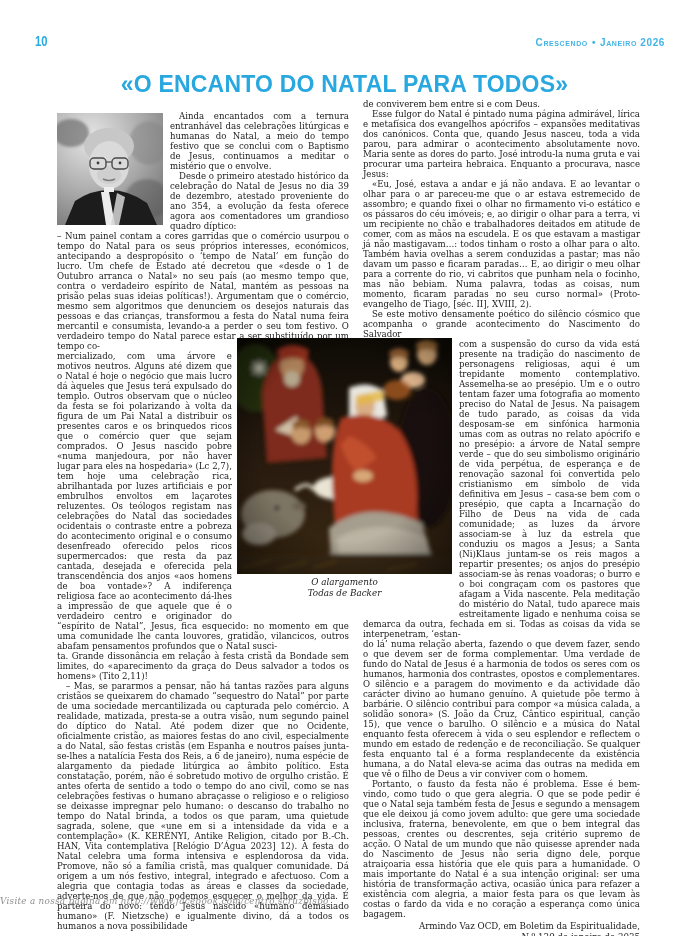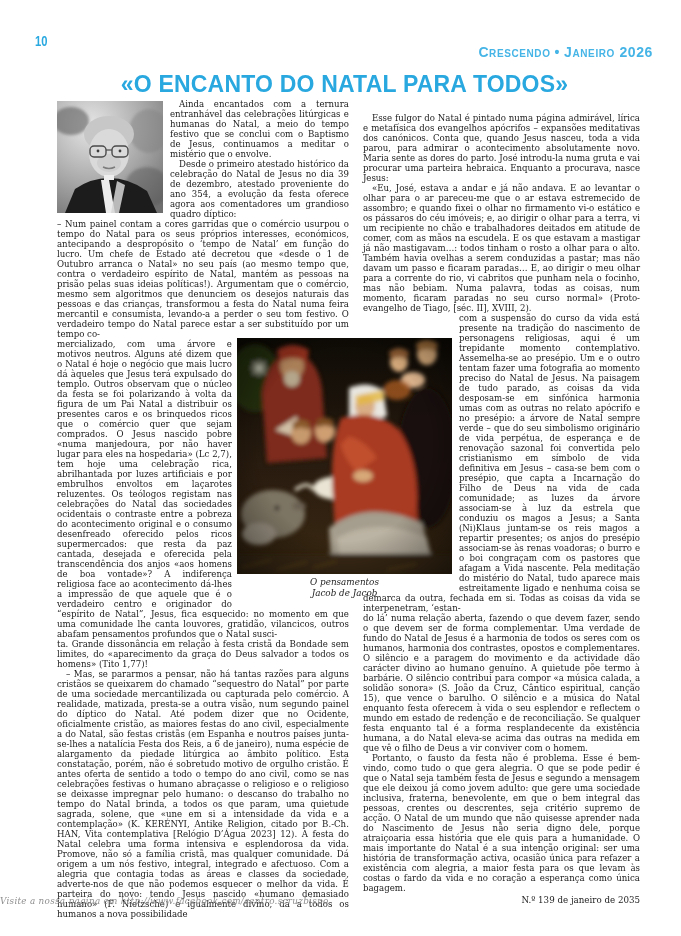--- a/index.html
+++ b/index.html
@@ -1,23 +1,23 @@
 <!DOCTYPE html>
 <html><head>
 <meta charset="utf-8">
 <style>
   html,body{margin:0;padding:0;background:#ffffff;}
   .page{position:relative;width:681px;height:936px;background:#fff;overflow:hidden;
         font-family:"DejaVu Serif",serif;color:#1b1b1b;padding-left:8px;}
   .pagenum{position:absolute;left:35px;top:33px;color:#2aa9e0;
         font-family:"Liberation Sans",sans-serif;font-weight:bold;font-size:14px;
         transform:scaleX(.8);transform-origin:left top;letter-spacing:0px;}
-  .masthead{position:absolute;right:36px;top:37px;color:#45b4e6;
-        font-family:"Liberation Sans",sans-serif;font-weight:bold;font-size:14px;
-        font-variant:small-caps;letter-spacing:.6px;margin-top:7px;}
+  .masthead{position:absolute;right:24px;top:37px;color:#45b4e6;
+        font-family:"Liberation Sans",sans-serif;font-weight:bold;font-size:10px;
+        font-variant:small-caps;letter-spacing:.6px;}
   .masthead .dot{margin:0 4px;}
   .title{position:absolute;left:0;top:64px;width:100%;text-align:center;color:#29a8e0;
         font-family:"Liberation Sans",sans-serif;font-weight:bold;font-size:23px;
         letter-spacing:.2px;margin-top:7px;}
   .cols{position:absolute;left:57px;top:99px;width:583px;display:flex;gap:14px;align-items:center;}
   .col-left{width:296px;}
   .col-right{width:281px;}
   p{margin:0;text-align:justify;font-size:8.6px;line-height:10px;}
   .ind{text-indent:9px;}
   .photo{float:left;width:106px;height:112px;margin:2px 7px 2px 0;}
@@ -77,31 +77,34 @@
           <path d="M8,112 L18,88 Q34,77 52,77 Q72,77 90,90 L100,112 Z" fill="#1c1c1c"></path>
           <path d="M44,79 L49,112 L58,112 L52,79 Z" fill="#ececec"></path>
           <path d="M60,80 L54,112 L62,112 L68,84 Z" fill="#d6d6d6" opacity=".85"></path>
           <rect x="47" y="74" width="10" height="5" fill="#efefef"></rect>
         </svg>
       </div>
       <p class="ind">Ainda encantados com a ternura entranhável das celebrações litúrgicas e humanas do Natal, a meio do tempo festivo que se conclui com o Baptismo de Jesus, continuamos a meditar o mistério que o envolve.</p>
       <p class="ind">Desde o primeiro atestado histórico da celebração do Natal de Jesus no dia 39 de dezembro, atestado proveniente do ano 354, a evolução da festa oferece agora aos comentadores um grandioso quadro díptico:</p>
       <p>– Num painel contam a cores garridas que o comércio usurpou o tempo do Natal para os seus próprios interesses, económicos, antecipando a despropósito o ‘tempo de Natal’ em função do lucro. Um chefe de Estado até decretou que «desde o 1 de Outubro arranca o Natal» no seu país (ao mesmo tempo que, contra o verdadeiro espírito de Natal, mantém as pessoas na prisão pelas suas ideias políticas!). Argumentam que o comércio, mesmo sem algoritmos que denunciem os desejos naturais das pessoas e das crianças, transformou a festa do Natal numa feira mercantil e consumista, levando-a a perder o seu tom festivo. O verdadeiro tempo do Natal parece estar a ser substituído por um tempo co-</p>
       <p><span class="sp-r"></span><span>mercializado, com uma árvore e motivos neutros. Alguns até dizem que o Natal é hoje o negócio que mais lucro dá àqueles que Jesus terá expulsado do templo. Outros observam que o núcleo da festa se foi polarizando à volta da figura de um Pai Natal a distribuir os presentes caros e os brinquedos ricos que o comércio quer que sejam comprados. O Jesus nascido pobre «numa manjedoura, por não haver lugar para eles na hospedaria» (Lc 2,7), tem hoje uma celebração rica, abrilhantada por luzes artificiais e por embrulhos envoltos em laçarotes reluzentes. Os teólogos registam nas celebrações do Natal das sociedades ocidentais o contraste entre a pobreza do acontecimento original e o consumo desenfreado oferecido pelos ricos supermercados: que resta da paz cantada, desejada e oferecida pela transcendência dos anjos «aos homens de boa vontade»? A indiferença religiosa face ao acontecimento dá-lhes a impressão de que aquele que é o verdadeiro centro e originador do “espírito de Natal”, Jesus, fica esquecido: no momento em que uma comunidade lhe canta louvores, gratidão, vilancicos, outros abafam pensamentos profundos que o Natal susci-</span></p>
-      <p>ta. Grande dissonância em relação à festa cristã da Bondade sem limites, do «aparecimento da graça do Deus salvador a todos os homens» (Tito 1,77)!</p>
+      <p>ta. Grande dissonância em relação à festa cristã da Bondade sem limites, do «aparecimento da graça do Deus salvador a todos os homens» (Tito 2,11)!</p>
       <p class="ind">– Mas, se pararmos a pensar, não há tantas razões para alguns cristãos se queixarem do chamado “sequestro do Natal” por parte de uma sociedade mercantilizada ou capturada pelo comércio. A realidade, matizada, presta-se a outra visão, num segundo painel do díptico do Natal. Até podem dizer que no Ocidente, oficialmente cristão, as maiores festas do ano civil, especialmente a do Natal, são festas cristãs (em Espanha e noutros países junta-se-lhes a natalícia Festa dos Reis, a 6 de janeiro), numa espécie de alargamento da piedade litúrgica ao âmbito político. Esta constatação, porém, não é sobretudo motivo de orgulho cristão. É antes oferta de sentido a todo o tempo do ano civil, como se nas celebrações festivas o humano abraçasse o religioso e o religioso se deixasse impregnar pelo humano: o descanso do trabalho no tempo do Natal brinda, a todos os que param, uma quietude sagrada, solene, que «une em si a intensidade da vida e a contemplação» (K. KERÉNYI, Antike Religion, citado por B.-Ch. HAN, Vita contemplativa [Relógio D’Água 2023] 12). A festa do Natal celebra uma forma intensiva e esplendorosa da vida. Promove, não só a família cristã, mas qualquer comunidade. Dá origem a um nós festivo, integral, integrado e afectuoso. Com a alegria que contagia todas as áreas e classes da sociedade, adverte-nos de que não podemos esquecer o melhor da vida. É parteira do novo: tendo Jesus nascido «humano demasiado humano» (F. Nietzsche) e igualmente divino, dá a todos os humanos a nova possibilidade</p>
     </div>
 
     <div class="col-right">
+      <p>de conviverem bem entre si e com Deus.</p>
       <p class="ind">Esse fulgor do Natal é pintado numa página admirável, lírica e metafísica dos evangelhos apócrifos – expansões meditativas dos canónicos. Conta que, quando Jesus nasceu, toda a vida parou, para admirar o acontecimento absolutamente novo. Maria sente as dores do parto. José introdu-la numa gruta e vai procurar uma parteira hebraica. Enquanto a procurava, nasce Jesus:</p>
       <p class="ind">«Eu, José, estava a andar e já não andava. E ao levantar o olhar para o ar pareceu-me que o ar estava estremecido de assombro; e quando fixei o olhar no firmamento vi-o estático e os pássaros do céu imóveis; e, ao dirigir o olhar para a terra, vi um recipiente no chão e trabalhadores deitados em atitude de comer, com as mãos na escudela. E os que estavam a mastigar já não mastigavam…: todos tinham o rosto a olhar para o alto. Também havia ovelhas a serem conduzidas a pastar; mas não davam um passo e ficaram paradas… E, ao dirigir o meu olhar para a corrente do rio, vi cabritos que punham nela o focinho, mas não bebiam. Numa palavra, todas as coisas, num momento, ficaram paradas no seu curso normal» (Proto-evangelho de Tiago, [séc. II], XVIII, 2).</p>
+      <p class="ind">Se este motivo densamente poético do silêncio cósmico que acompanha o grande acontecimento do Nascimento do Salvador</p>
       <p><span class="sp-l"></span><span>com a suspensão do curso da vida está presente na tradição do nascimento de personagens religiosas, aqui é um trepidante momento contemplativo. Assemelha-se ao presépio. Um e o outro tentam fazer uma fotografia ao momento preciso do Natal de Jesus. Na paisagem de tudo parado, as coisas da vida desposam-se em sinfónica harmonia umas com as outras no relato apócrifo e no presépio: a árvore de Natal sempre verde – que do seu simbolismo originário de vida perpétua, de esperança e de renovação sazonal foi convertida pelo cristianismo em símbolo de vida definitiva em Jesus – casa-se bem com o presépio, que capta a Incarnação do Filho de Deus na vida de cada comunidade; as luzes da árvore associam-se à luz da estrela que conduziu os magos a Jesus; a Santa (Ni)Klaus juntam-se os reis magos a repartir presentes; os anjos do presépio associam-se às renas voadoras; o burro e o boi congraçam com os pastores que afagam a Vida nascente. Pela meditação do mistério do Natal, tudo aparece mais estreitamente ligado e nenhuma coisa se demarca da outra, fechada em si. Todas as coisas da vida se interpenetram, ‘estan-</span></p>
       <p>do lá’ numa relação aberta, fazendo o que devem fazer, sendo o que devem ser de forma complementar. Uma verdade de fundo do Natal de Jesus é a harmonia de todos os seres com os humanos, harmonia dos contrastes, opostos e complementares. O silêncio e a paragem do movimento e da actividade dão carácter divino ao humano genuíno. A quietude põe termo à barbárie. O silêncio contribui para compor «a música calada, a solidão sonora» (S. João da Cruz, Cântico espiritual, canção 15), que vence o barulho. O silêncio e a música do Natal enquanto festa oferecem à vida o seu esplendor e reflectem o mundo em estado de redenção e de reconciliação. Se qualquer festa enquanto tal é a forma resplandecente da existência humana, a do Natal eleva-se acima das outras na medida em que vê o filho de Deus a vir conviver com o homem.</p>
       <p class="ind">Portanto, o fausto da festa não é problema. Esse é bem-vindo, como tudo o que gera alegria. O que se pode pedir é que o Natal seja também festa de Jesus e segundo a mensagem que ele deixou já como jovem adulto: que gere uma sociedade inclusiva, fraterna, benevolente, em que o bem integral das pessoas, crentes ou descrentes, seja critério supremo de acção. O Natal de um mundo que não quisesse aprender nada do Nascimento de Jesus não seria digno dele, porque atraiçoaria essa história que ele quis para a humanidade. O mais importante do Natal é a sua intenção original: ser uma história de transformação activa, ocasião única para refazer a existência com alegria, a maior festa para os que levam às costas o fardo da vida e no coração a esperança como única bagagem.</p>
       <div class="sig">
+        <div>Armindo Vaz OCD, em Boletim da Espiritualidade,</div>
         <div>N.º 139 de janeiro de 2035</div>
       </div>
     </div>
   </div>
 
   <div class="painting">
     <svg viewBox="0 0 215 236">
       <defs>
         <linearGradient id="bg" x1="0" y1="0" x2="0" y2="1">
           <stop offset="0" stop-color="#0e0b06"></stop>
@@ -170,20 +173,20 @@
         <g stroke="#6e4f1f" stroke-width="1">
           <line x1="4" y1="230" x2="34" y2="222"></line>
             <line x1="40" y1="232" x2="70" y2="224"></line>
           <line x1="76" y1="230" x2="100" y2="223"></line>
             <line x1="150" y1="232" x2="180" y2="226"></line>
         </g>
       </g>
       <rect width="215" height="236" fill="url(#vig)"></rect>
     </svg>
     <div class="caption">
-      <div>O pensamentos</div>
-      <div>Jacob de Jacob</div>
+      <div>O alargamento</div>
+      <div>Todas de Backer</div>
     </div>
   </div>
 
   <div class="footer">Visite a nossa página em http://www.facebook.com/centro.scruzbispo</div>
 
 </div>
 
 </body></html>

